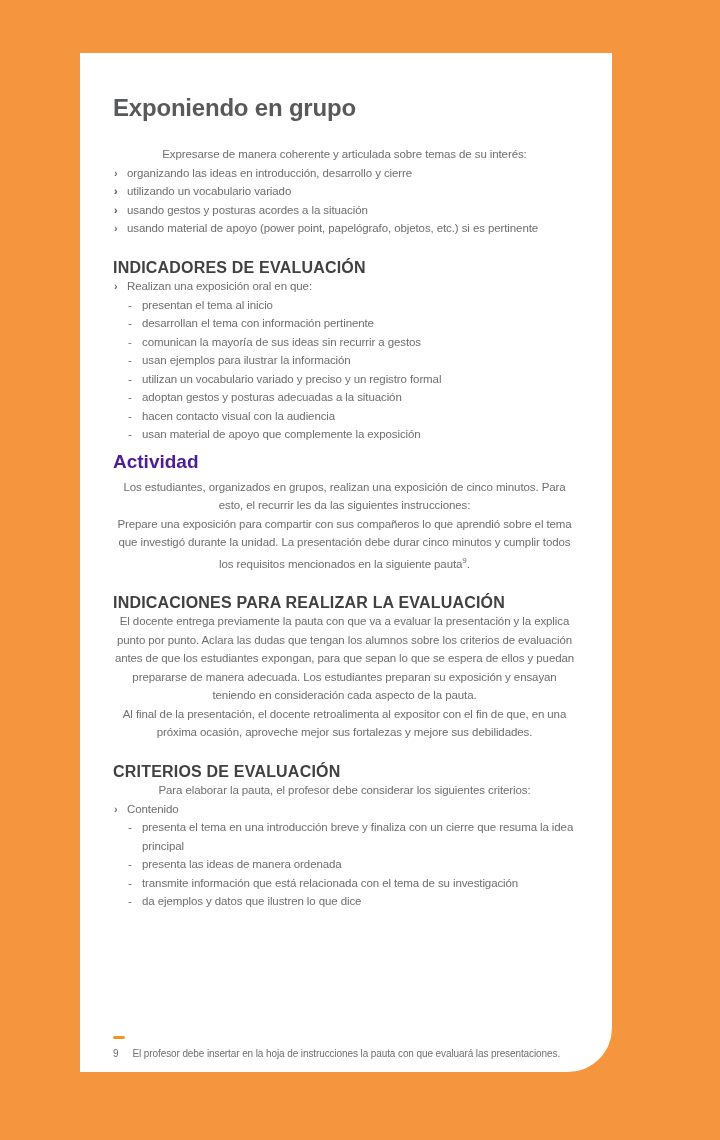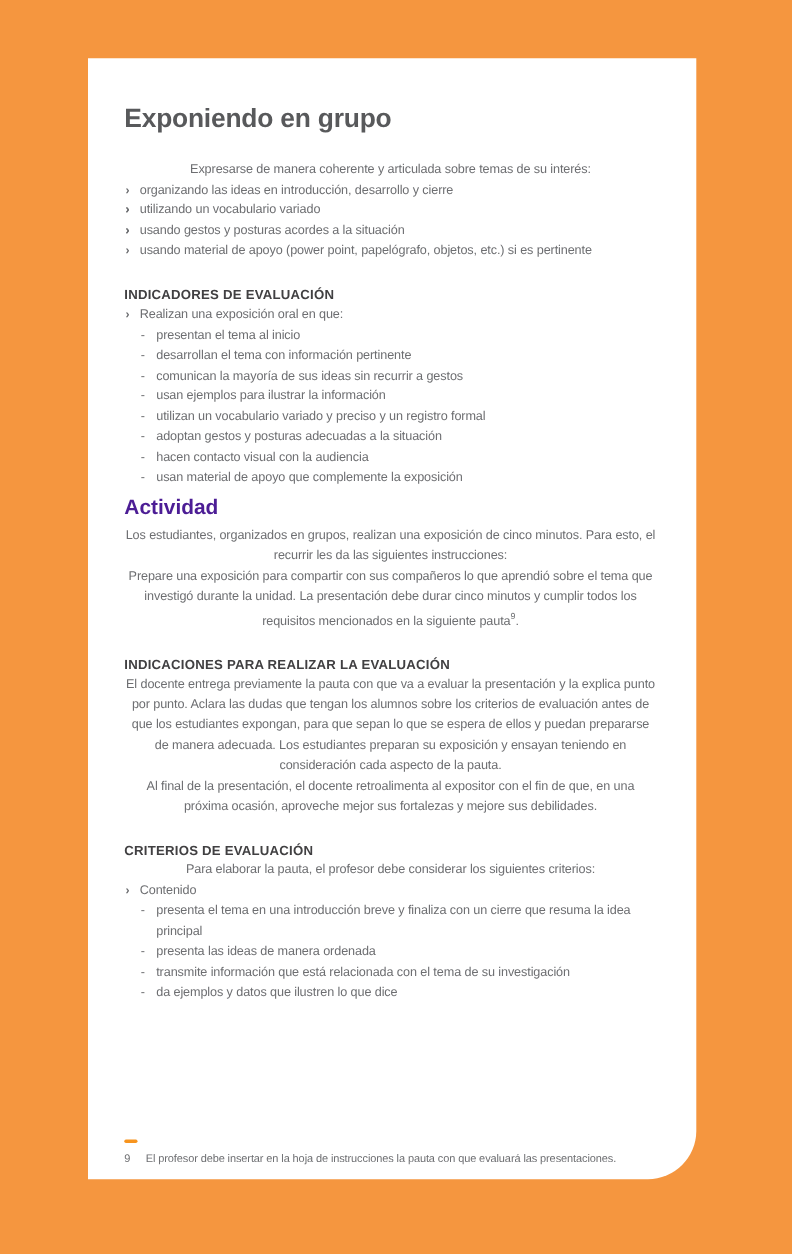--- a/index.html
+++ b/index.html
@@ -9,21 +9,20 @@
     position: relative;
     font-family: "Liberation Sans", sans-serif;
     overflow: hidden;
   }
   .card {
     position: absolute;
     left: 80px; top: 53px;
     width: 532px; height: 1019px;
     background: #FFFFFF;
     border-radius: 0 0 44px 0;
-    padding-left: 21px;
   }
   .content {
     position: absolute;
     left: 0; top: 0; right: 0; bottom: 0;
     padding: 41px 36px 0 33px;
     box-sizing: border-box;
   }
   .page-title {
     font-size: 24px;
     font-weight: bold;
@@ -43,21 +42,21 @@
     letter-spacing: -0.1px;
     color: #6D6E71;
   }
   p { margin: 0; text-align: center; }
   ul { list-style: none; margin: 0; padding: 0; }
   li.l1 { position: relative; padding-left: 14px; }
   li.l1 > .marker { position: absolute; left: 1px; top: 0; font-weight: bold; font-size: 11px; }
   li.l2 { position: relative; padding-left: 15px; margin-left: 14px; }
   li.l2 > .marker { position: absolute; left: 1px; top: 0; }
   .section-heading {
-    font-size: 12px;
+    font-size: 16px;
     font-weight: bold;
     color: #414042;
     letter-spacing: 0.2px;
     line-height: 18.5px;
     margin: 21px 0 0 0;
   }
   .actividad-heading {
     font-size: 19px;
     font-weight: bold;
     color: #4c1d95;

